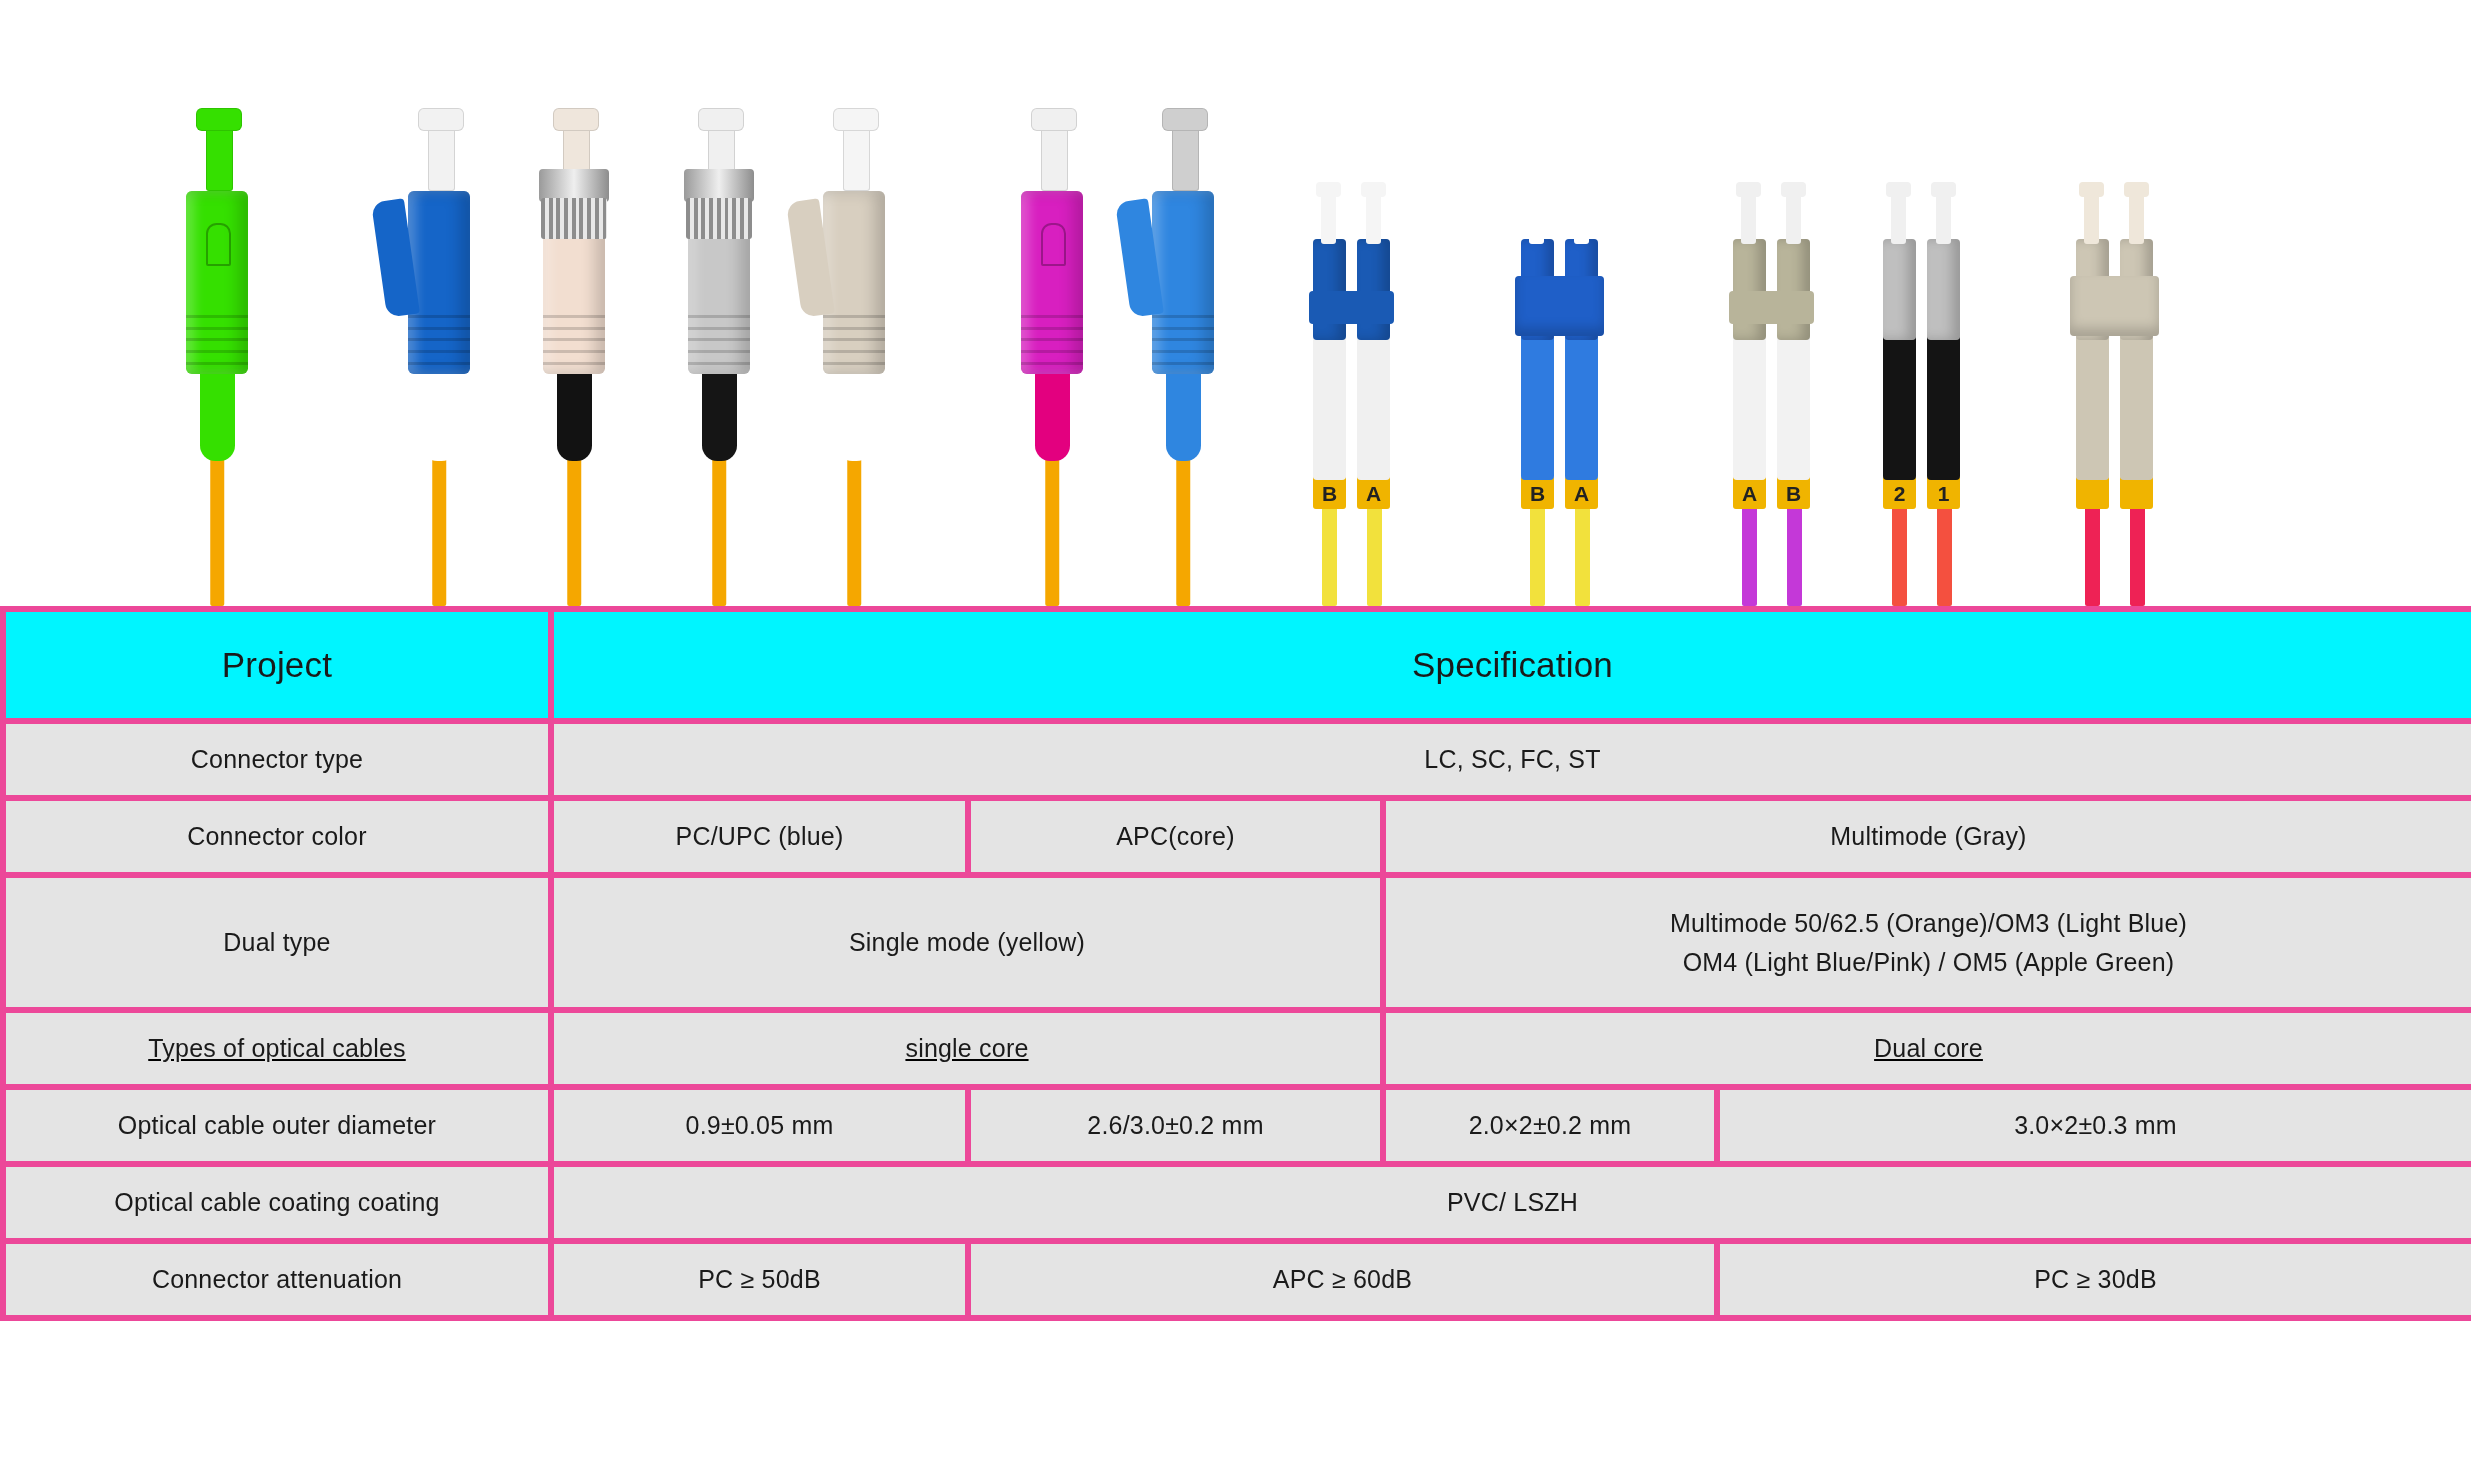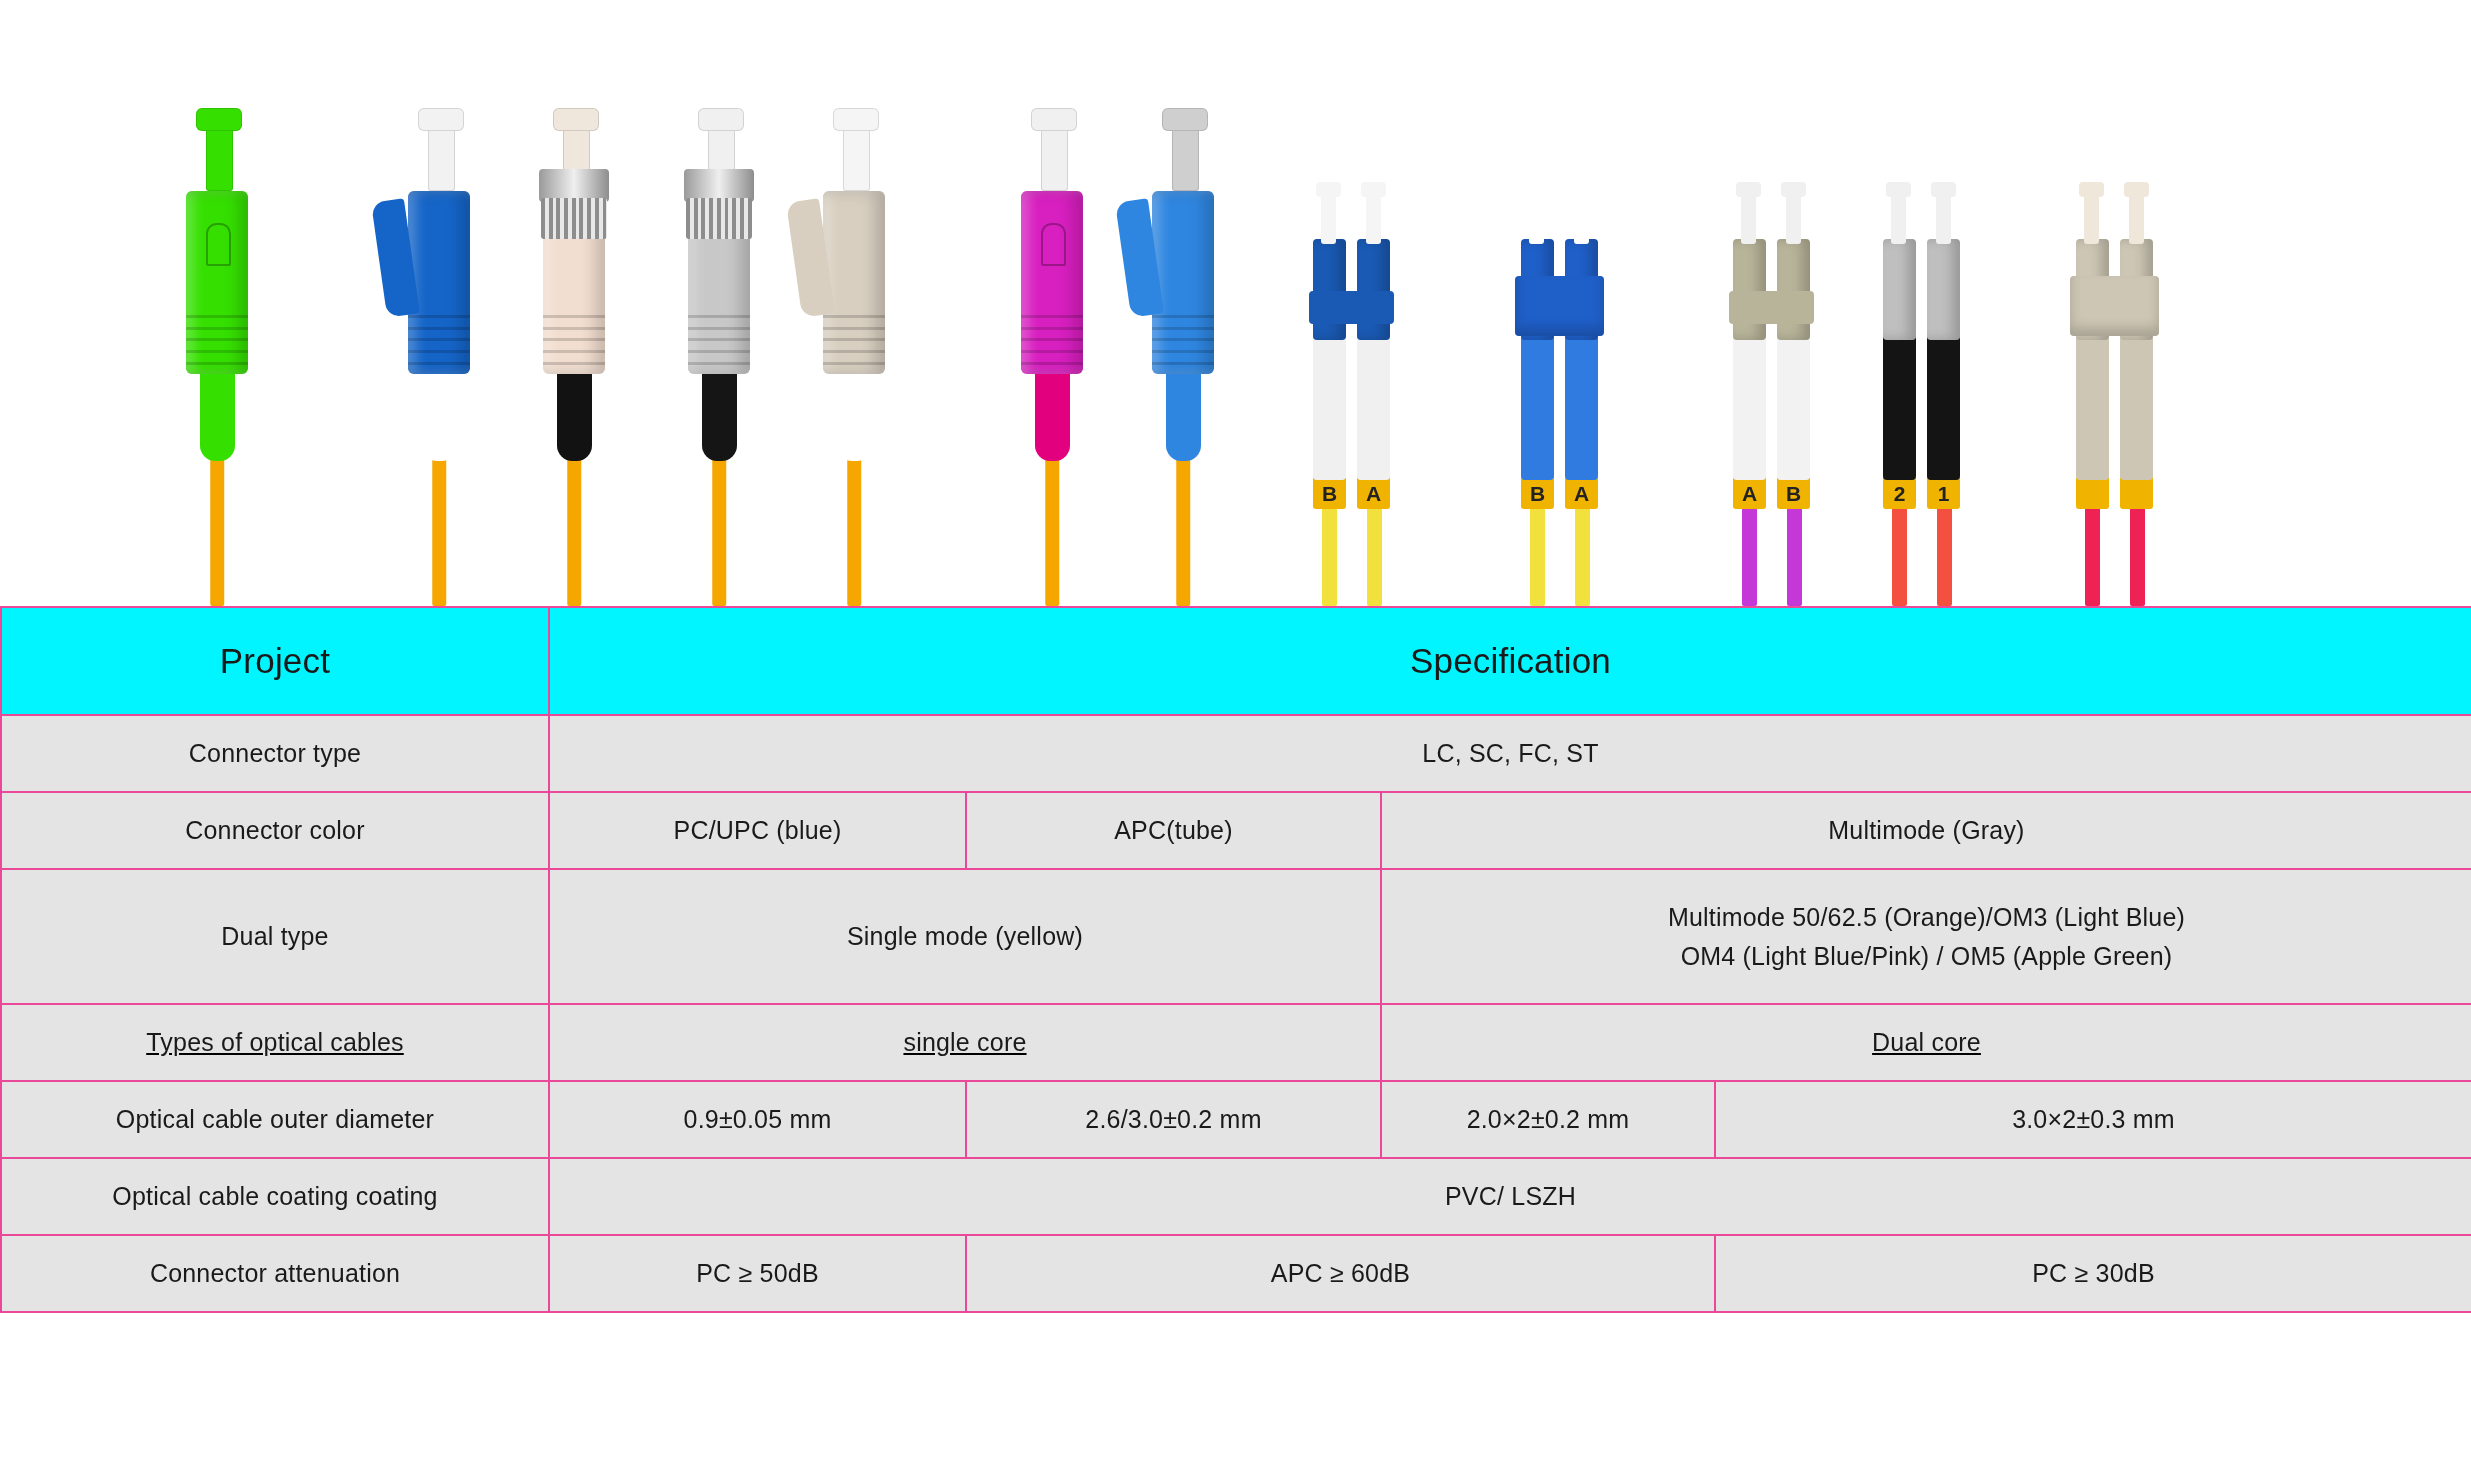--- a/index.html
+++ b/index.html
@@ -11,21 +11,21 @@
   .conn{position:absolute;bottom:0;width:154px;height:541px;}
 
   
   .p{position:absolute;}
   .cable{position:absolute;bottom:0;left:50%;transform:translateX(-50%);width:13.5px;height:116px;border-radius:1.9px;}
   .dualcable{position:absolute;bottom:0;width:14.5px;height:106px;border-radius:1.9px;}
 
   
   .spec-table{position:absolute;left:0;top:606px;width:2472px;border-collapse:collapse;table-layout:fixed;}
   .spec-table td{
-    border:2px solid #ec4899;
+    border:6px solid #ec4899;
     background:#e4e4e4;
     color:#1a1a1a;
     text-align:center;
     vertical-align:middle;
     font-size:25px;
     font-weight:400;
     padding:0 9.7px;
     letter-spacing:0.2px;
   }
   .spec-table tr.head td{
@@ -244,21 +244,21 @@
         <td>Project</td>
         <td colspan="4">Specification</td>
       </tr>
     <tr class="r1">
           <td class="label">Connector type</td>
           <td colspan="4">LC, SC, FC, ST</td>
         </tr>
         <tr class="r2">
           <td class="label">Connector color</td>
           <td colspan="1">PC/UPC (blue)</td>
-          <td colspan="1">APC(tube)</td>
+          <td colspan="1">APC(core)</td>
           <td colspan="2">Multimode (Gray)</td>
         </tr>
         <tr class="r3">
           <td class="label">Dual type</td>
           <td colspan="2">Single mode (yellow)</td>
           <td colspan="2" class="two-line">
             <span>Multimode 50/62.5 (Orange)/OM3 (Light Blue)</span>
             <span>OM4 (Light Blue/Pink) / OM5 (Apple Green)</span>
           </td>
         </tr>

